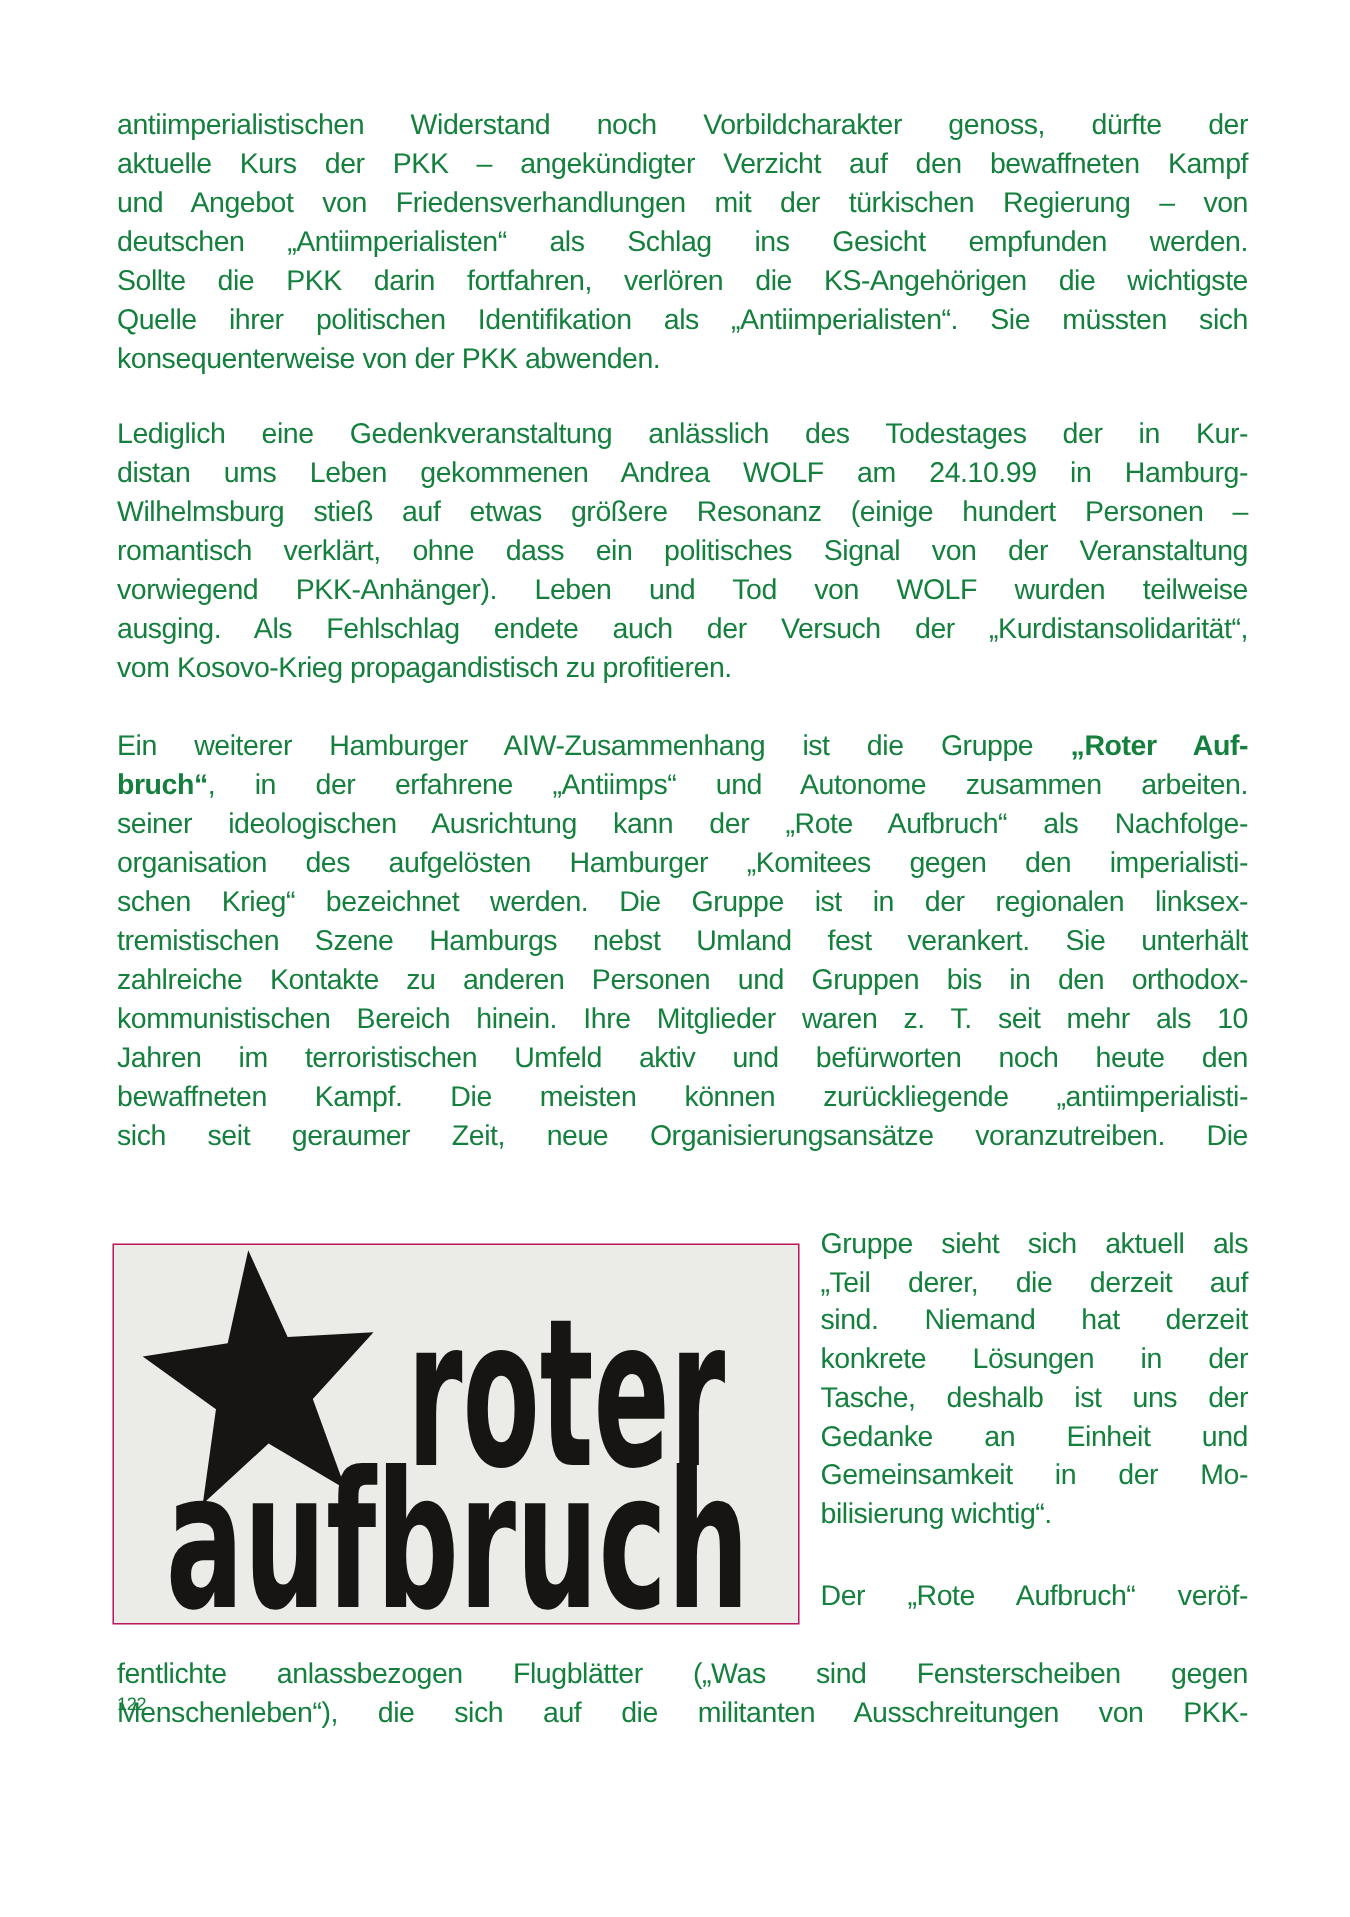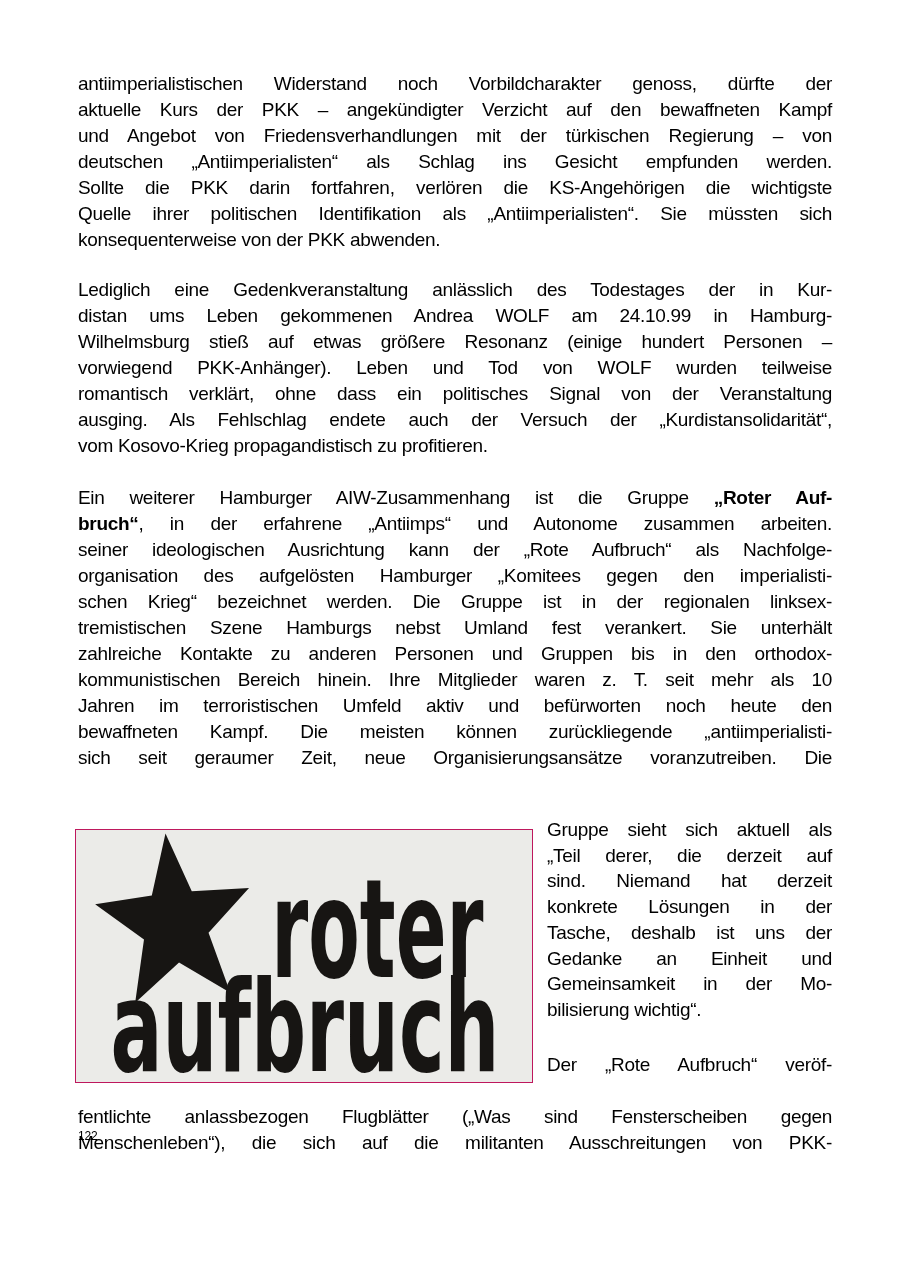--- a/index.html
+++ b/index.html
@@ -1,21 +1,21 @@
 <!DOCTYPE html>
 <html lang="de"><head>
 <meta charset="utf-8">
 <style>
   html, body { margin: 0; padding: 0; background: #ffffff; }
   .page {
     position: relative;
     width: 900px;
     height: 1278px;
     background: #ffffff;
-    color: #000000;
+    color: #15803d;
     font-family: "Liberation Sans", "DejaVu Sans", sans-serif;
     font-size: 19px;
     overflow: hidden;
   }
   .block { position: absolute; left: 78px; width: 754px; }
   .line {
     line-height: 26px;
     letter-spacing: -0.3px;
     text-align: justify;
     text-align-last: justify;
@@ -66,22 +66,22 @@
       <div class="line"><span>deutschen „Antiimperialisten“ als Schlag ins Gesicht empfunden werden.</span></div>
       <div class="line"><span>Sollte die PKK darin fortfahren, verlören die KS-Angehörigen die wichtigste</span></div>
       <div class="line"><span>Quelle ihrer politischen Identifikation als „Antiimperialisten“. Sie müssten sich</span></div>
       <div class="line line-last"><span>konsequenterweise von der PKK abwenden.</span></div>
     </div>
 
   <div class="block" id="para-2">
       <div class="line"><span>Lediglich eine Gedenkveranstaltung anlässlich des Todestages der in Kur-</span></div>
       <div class="line"><span>distan ums Leben gekommenen Andrea WOLF am 24.10.99 in Hamburg-</span></div>
       <div class="line"><span>Wilhelmsburg stieß auf etwas größere Resonanz (einige hundert Personen –</span></div>
+      <div class="line"><span>romantisch verklärt, ohne dass ein politisches Signal von der Veranstaltung</span></div>
       <div class="line"><span>vorwiegend PKK-Anhänger). Leben und Tod von WOLF wurden teilweise</span></div>
-      <div class="line"><span>romantisch verklärt, ohne dass ein politisches Signal von der Veranstaltung</span></div>
       <div class="line"><span>ausging. Als Fehlschlag endete auch der Versuch der „Kurdistansolidarität“,</span></div>
       <div class="line line-last"><span>vom Kosovo-Krieg propagandistisch zu profitieren.</span></div>
     </div>
 
   <div class="block" id="para-3">
       <div class="line"><span>Ein weiterer Hamburger AIW-Zusammenhang ist die Gruppe </span><b>„Roter Auf-</b></div>
       <div class="line"><b>bruch“</b><span>, in der erfahrene „Antiimps“ und Autonome zusammen arbeiten.</span></div>
       <div class="line"><span>seiner ideologischen Ausrichtung kann der „Rote Aufbruch“ als Nachfolge-</span></div>
       <div class="line"><span>organisation des aufgelösten Hamburger „Komitees gegen den imperialisti-</span></div>
       <div class="line"><span>schen Krieg“ bezeichnet werden. Die Gruppe ist in der regionalen linksex-</span></div>

